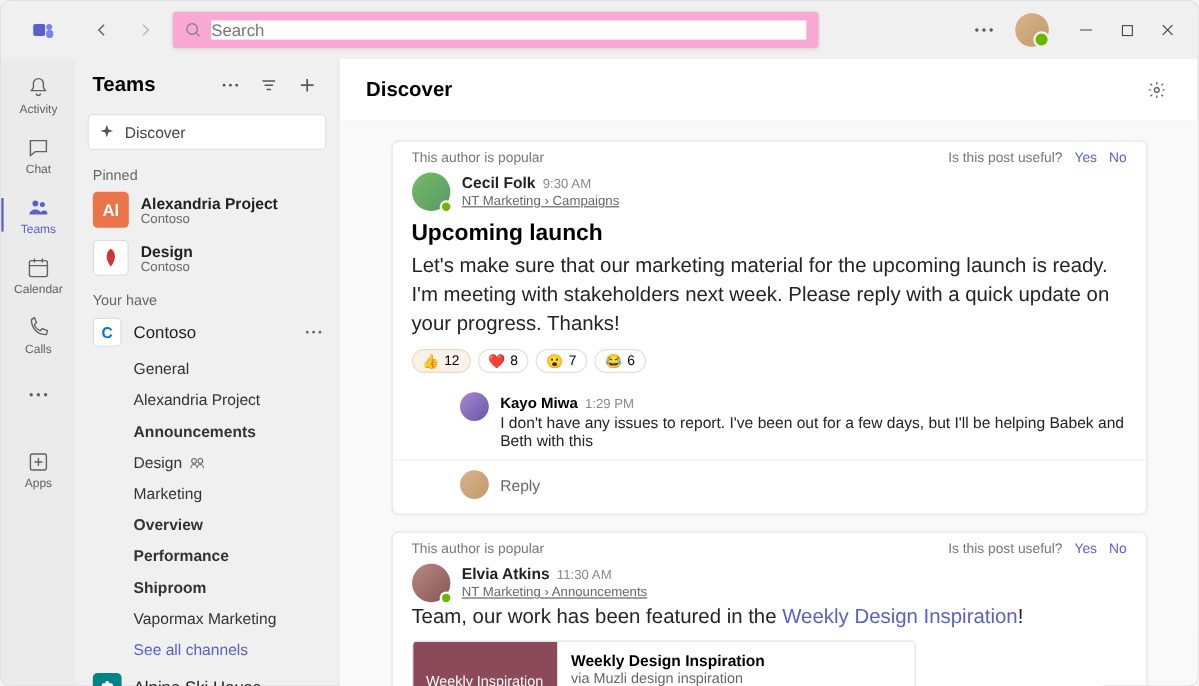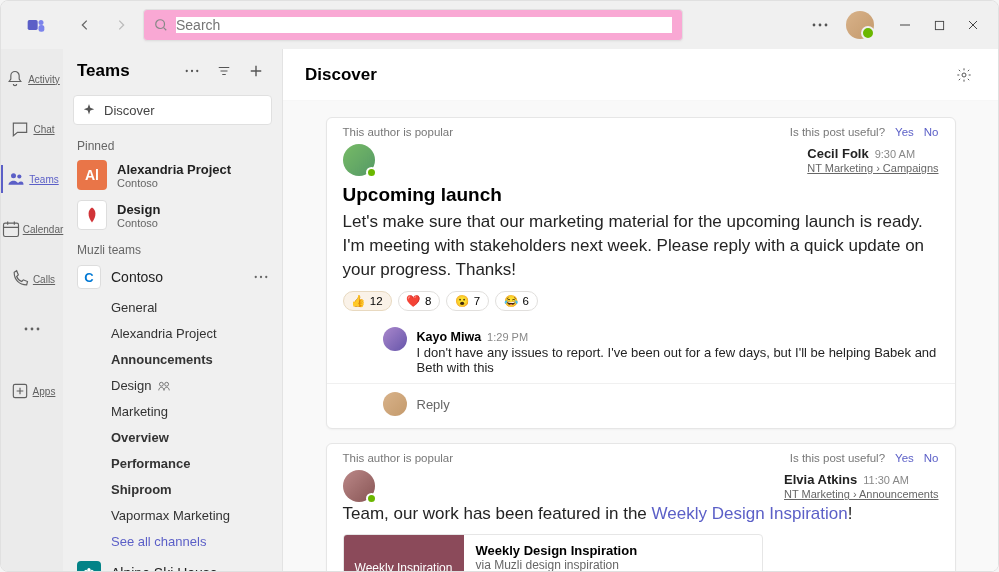--- a/index.html
+++ b/index.html
@@ -17,21 +17,21 @@
   .avatar-small { position: relative; width: 28px; height: 28px; border-radius: 50%; background: linear-gradient(135deg,#d8b28a,#c49a6c); }
   .avatar-small::after { content: ""; position: absolute; right: -1px; bottom: -1px; width: 10px; height: 10px; border-radius: 50%; background: #6bb700; border: 2px solid #f0f0f0; }
   .win-controls { display: flex; gap: 0; }
   .win-btn { width: 34px; height: 32px; display: flex; align-items: center; justify-content: center; cursor: pointer; color: #444; }
 
   
   .app-body { flex: 1; display: flex; min-height: 0; }
 
   
   .rail { width: 62px; background: #ebebeb; display: flex; flex-direction: column; align-items: center; padding-top: 6px; gap: 2px; }
-  .rail-item { width: 62px; height: 48px; display: flex; align-items: center; justify-content: center; gap: 2px; cursor: pointer; color: #616161; font-size: 10px; position: relative; text-decoration: underline; }
+  .rail-item { width: 62px; height: 48px; display: flex; flex-direction: column; align-items: center; justify-content: center; gap: 2px; cursor: pointer; color: #616161; font-size: 10px; position: relative; }
   .rail-item.sel { color: #5b5fc7; }
   .rail-item.sel::before { content: ""; position: absolute; left: 0; top: 10px; bottom: 10px; width: 2px; background: #5b5fc7; }
   .rail-icon { width: 22px; height: 22px; display: flex; align-items: center; justify-content: center; }
 
   
   .sidebar { width: 220px; background: #f0f0f0; display: flex; flex-direction: column; border-right: 1px solid rgba(0,0,0,0.05); }
   .sidebar-head { display: flex; align-items: center; padding: 10px 14px 8px; gap: 8px; }
   .sidebar-head h2 { font-size: 17px; font-weight: 700; flex: 1; }
   .head-btn { width: 24px; height: 24px; display: flex; align-items: center; justify-content: center; cursor: pointer; color: #555; }
   .sidebar-search { margin: 4px 10px 6px; background: #fff; border: 1px solid #e0e0e0; border-radius: 4px; height: 30px; display: flex; align-items: center; gap: 8px; padding: 0 8px; font-size: 13px; color: #444; }
@@ -54,21 +54,21 @@
   .main { flex: 1; background: #fff; display: flex; flex-direction: column; min-width: 0; }
   .main-head { height: 52px; display: flex; align-items: center; padding: 0 22px; border-bottom: 1px solid rgba(0,0,0,0.03); }
   .main-head h1 { font-size: 17px; font-weight: 700; flex: 1; }
   .main-body { flex: 1; overflow-y: auto; background: #f9f9f9; padding: 16px 0; }
 
   .card { width: 630px; max-width: 92%; margin: 0 auto 14px; background: #fff; border: 1px solid #e6e6e6; border-radius: 6px; box-shadow: 0 1px 2px rgba(0,0,0,0.04); }
   .card-top { display: flex; align-items: flex-start; padding: 8px 16px 6px; font-size: 11.5px; color: #777; }
   .card-top .right { margin-left: auto; display: flex; gap: 10px; }
   .card-top .link { color: #5b5fc7; cursor: pointer; }
   .post { padding: 0 16px 10px; }
-  .post-head { display: flex; align-items: flex-start; gap: 10px; justify-content: space-between; }
+  .post-head { display: flex; align-items: flex-start; gap: 10px; }
   .avatar { position:relative; width: 32px; height: 32px; border-radius: 50%; flex-shrink: 0; }
   .presence { position:absolute; right:-2px; bottom:-2px; width:11px; height:11px; border-radius:50%; background:#6bb700; border:2px solid #fff; }
   .post-meta .author { font-size: 13px; font-weight: 600; color: #222; }
   .post-meta .time { font-size: 11px; color: #888; margin-left: 6px; }
   .post-meta .crumb { font-size: 11px; color: #666; text-decoration: underline; }
   .post-title { font-size: 19px; font-weight: 600; margin: 8px 0 4px; }
   .post-body { font-size: 17px; color: #242424; line-height: 1.4; }
   .post-body .lnk { color: #5b5fc7; }
   .reactions { display: flex; gap: 6px; margin-top: 10px; }
   .react { border: 1px solid #e1dfdd; border-radius: 14px; padding: 2px 8px; font-size: 11.5px; display: flex; gap: 4px; align-items: center; cursor: pointer; background:#fff;}
@@ -255,21 +255,21 @@
             <svg width="20" height="20" viewBox="0 0 24 24">
               <path d="M12 3c5 3 6 10 0 18-6-8-5-15 0-18z" fill="#d13438"></path>
             </svg>
           </div>
         <div class="pin-text">
             <div class="pn">Design</div>
             <div class="ps">Contoso</div>
           </div>
       </div>
 
-      <div class="sec-label">Muzli teams</div>
+      <div class="sec-label">Your have</div>
 
       <div class="team-head">
         <div class="team-icon" style="background:#fff;border:1px solid #ddd;color:#0078d4">C</div>
         <div class="team-name">Contoso</div>
         <svg width="14" height="4" viewBox="0 0 16 4">
             <circle cx="2" cy="2" r="1.3" fill="#666"></circle>
             <circle cx="8" cy="2" r="1.3" fill="#666"></circle>
             <circle cx="14" cy="2" r="1.3" fill="#666"></circle>
           </svg>
       </div>

